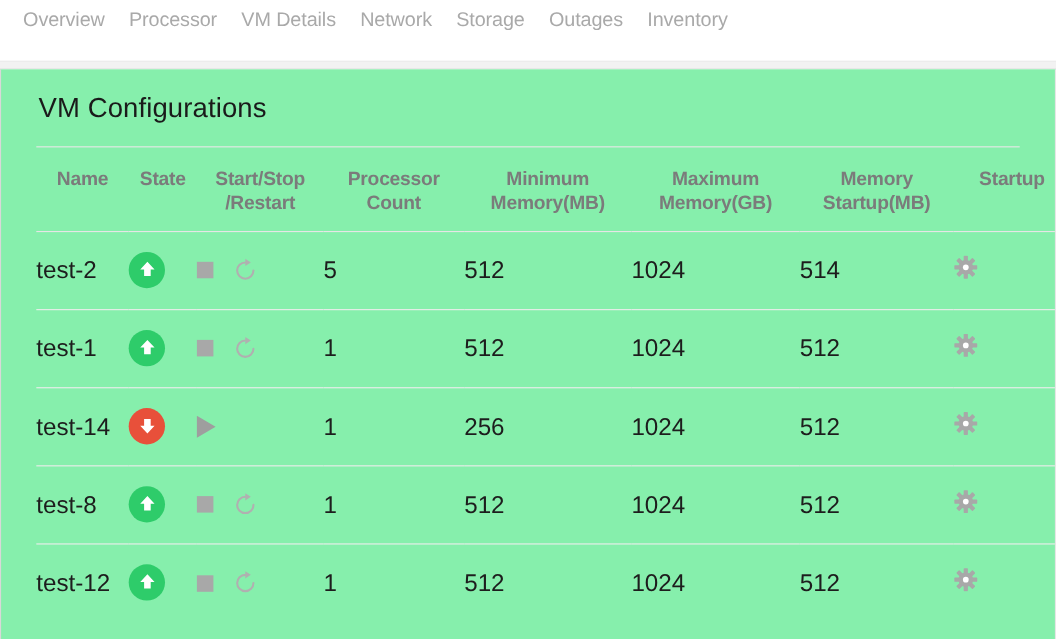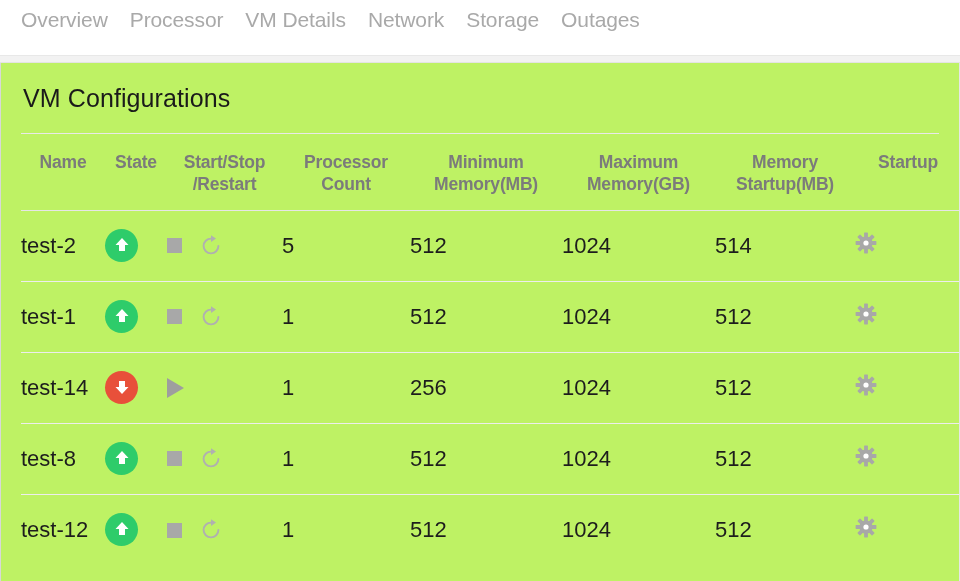--- a/index.html
+++ b/index.html
@@ -16,21 +16,21 @@
     position: relative;
     height: 55px;
     background: #ffffff;
     padding: 0 0 0 10px;
     display: flex;
     align-items: flex-start;
     white-space: nowrap;
   }
   .tab {
     display: inline-block;
-    font-size: 21px;
+    font-size: 18px;
     color: #a9a9a9;
     line-height: 1;
     padding: 9px 11px 0 11px;
     letter-spacing: -0.1px;
     cursor: pointer;
     position: relative;
   }
   .tab.active {
     color: #000000;
     font-weight: bold;
@@ -51,24 +51,24 @@
     height: 8px;
     background: #f2f2f2;
     border-top: 1px solid #e8e8e8;
     border-bottom: 1px solid #e4e4e4;
   }
 
   
   .card {
     position: relative;
     height: 518px;
-    background: #bef264;
+    background: #86efac;
     border-left: 1px solid #d8d8d8;
     border-right: 1px solid #e6e6e6;
-    padding: 0 20px;
+    padding: 0 32px;
     overflow: hidden;
   }
   .card-title {
     font-size: 25px;
     color: #1a1a1a;
     font-weight: normal;
     padding: 21px 0 0 2px;
     letter-spacing: 0.1px;
   }
   .title-rule {
@@ -148,20 +148,21 @@
 </head>
 <body>
 
 <div class="tabbar" id="tabbar">
     <span class="tab">Overview</span>
     <span class="tab">Processor</span>
     <span class="tab">VM Details</span>
     <span class="tab">Network</span>
     <span class="tab">Storage</span>
     <span class="tab">Outages</span>
+    <span class="tab">Inventory</span>
   </div>
 <div class="tab-underband"></div>
 
 <div class="card">
   <h1 class="card-title">VM Configurations</h1>
   <div class="title-rule"></div>
 
   <table class="vmtable">
     <colgroup>
       <col class="col-name">

